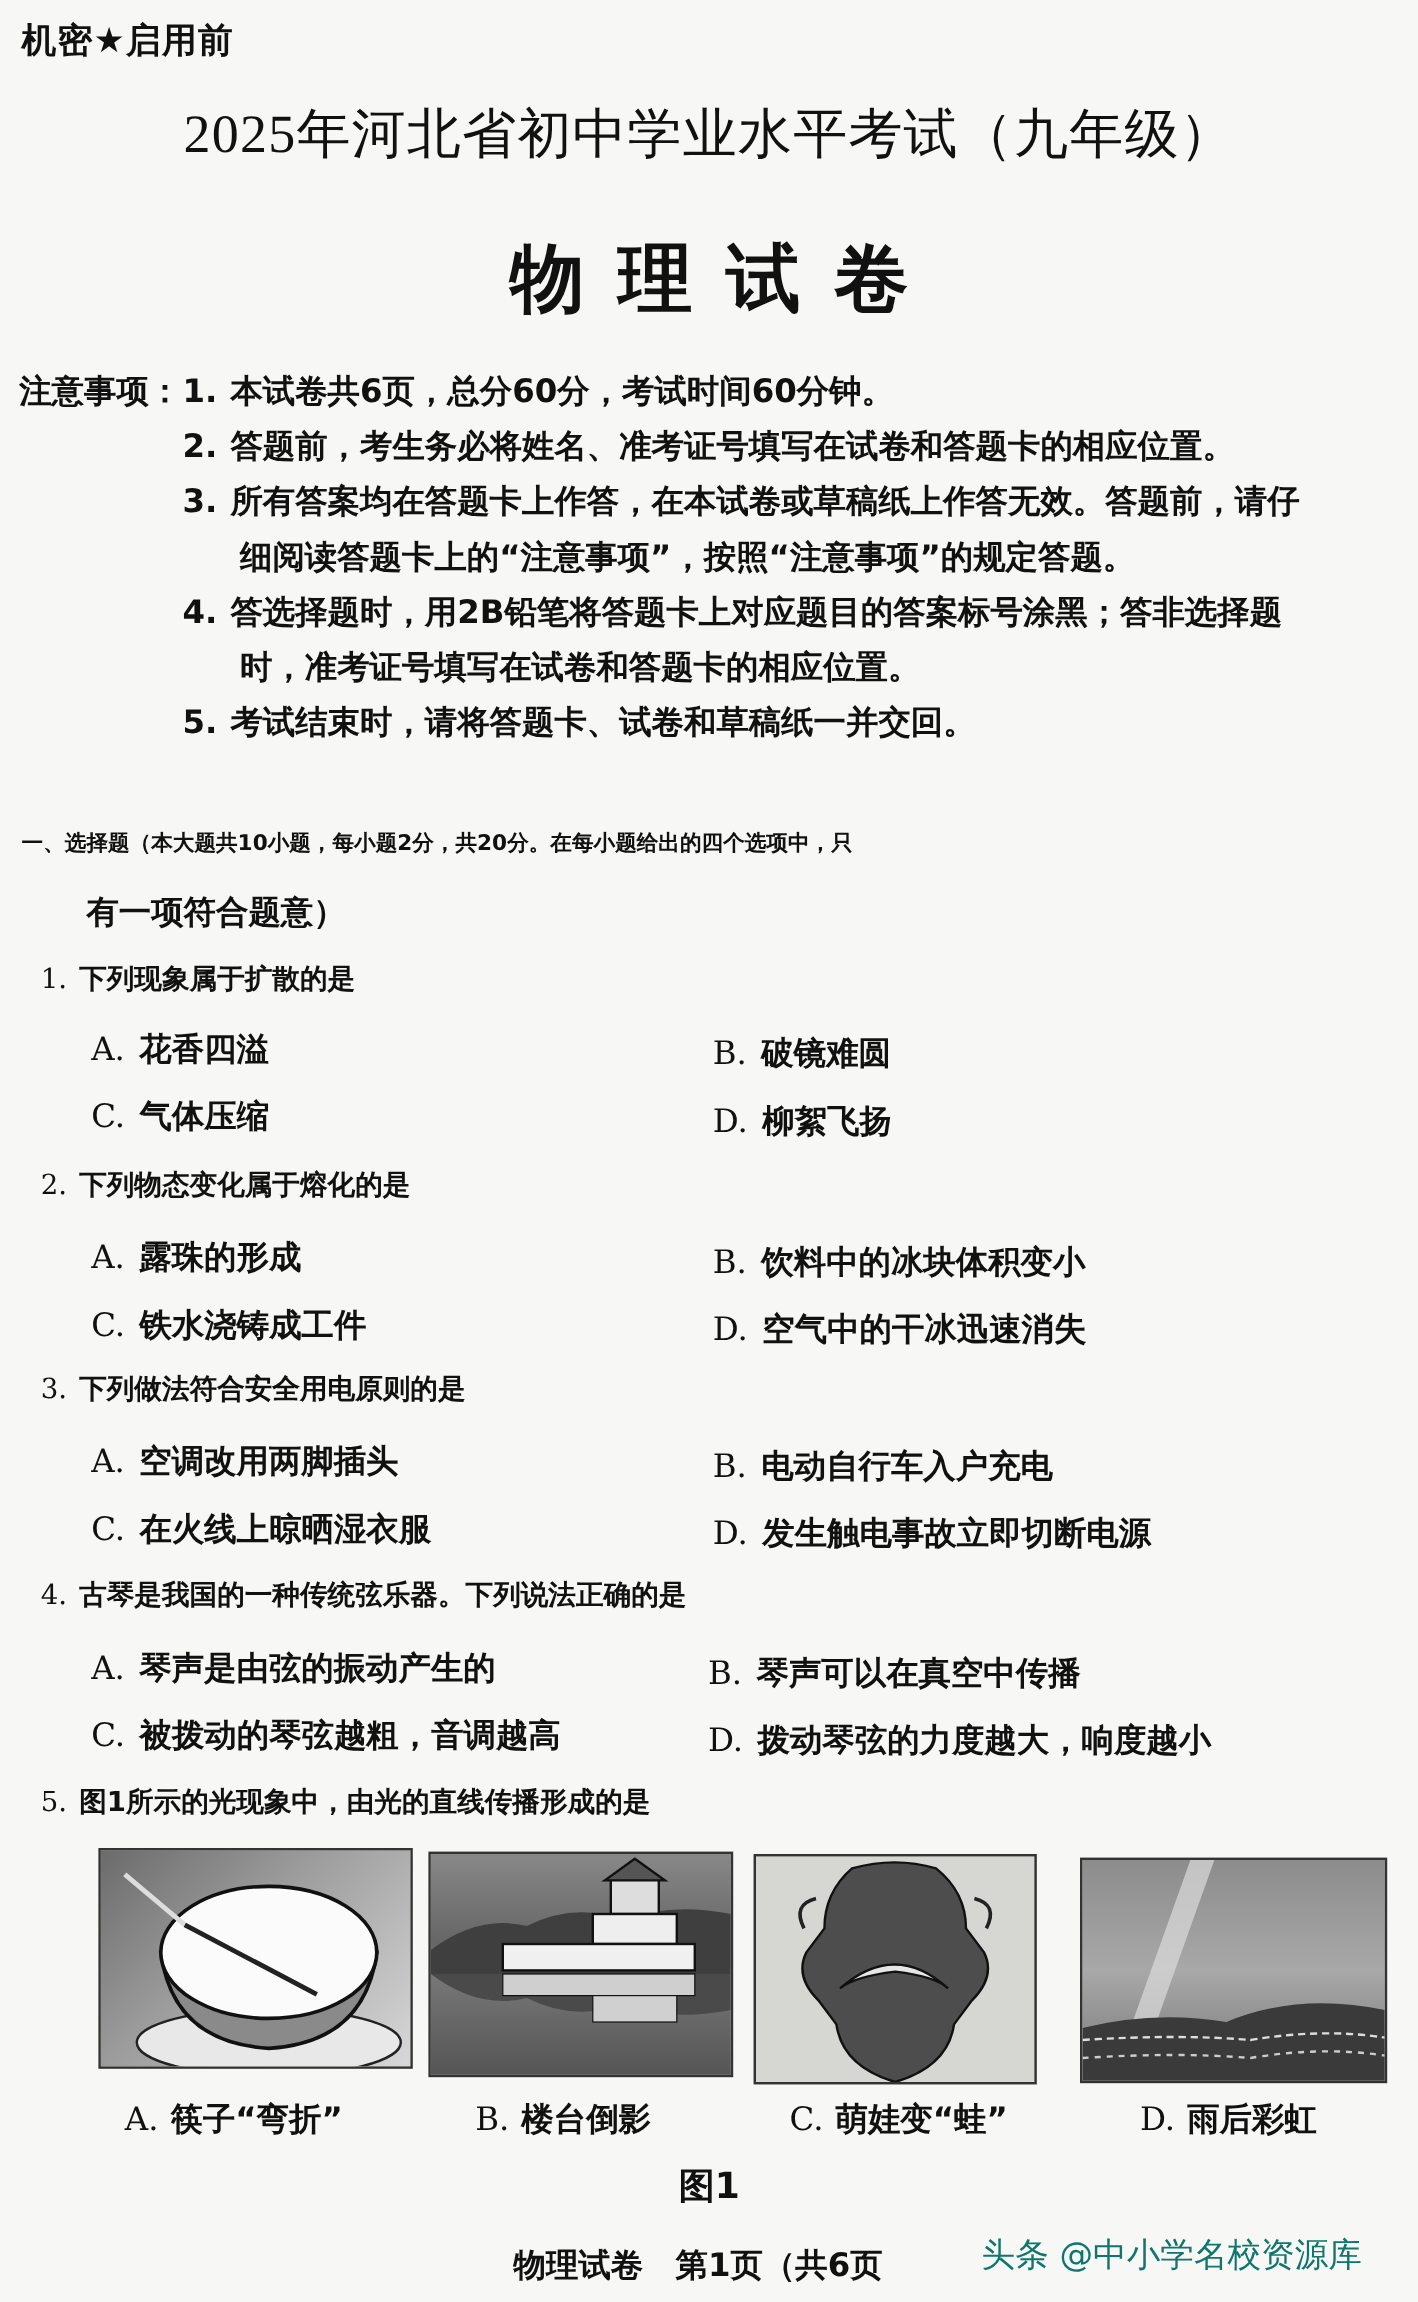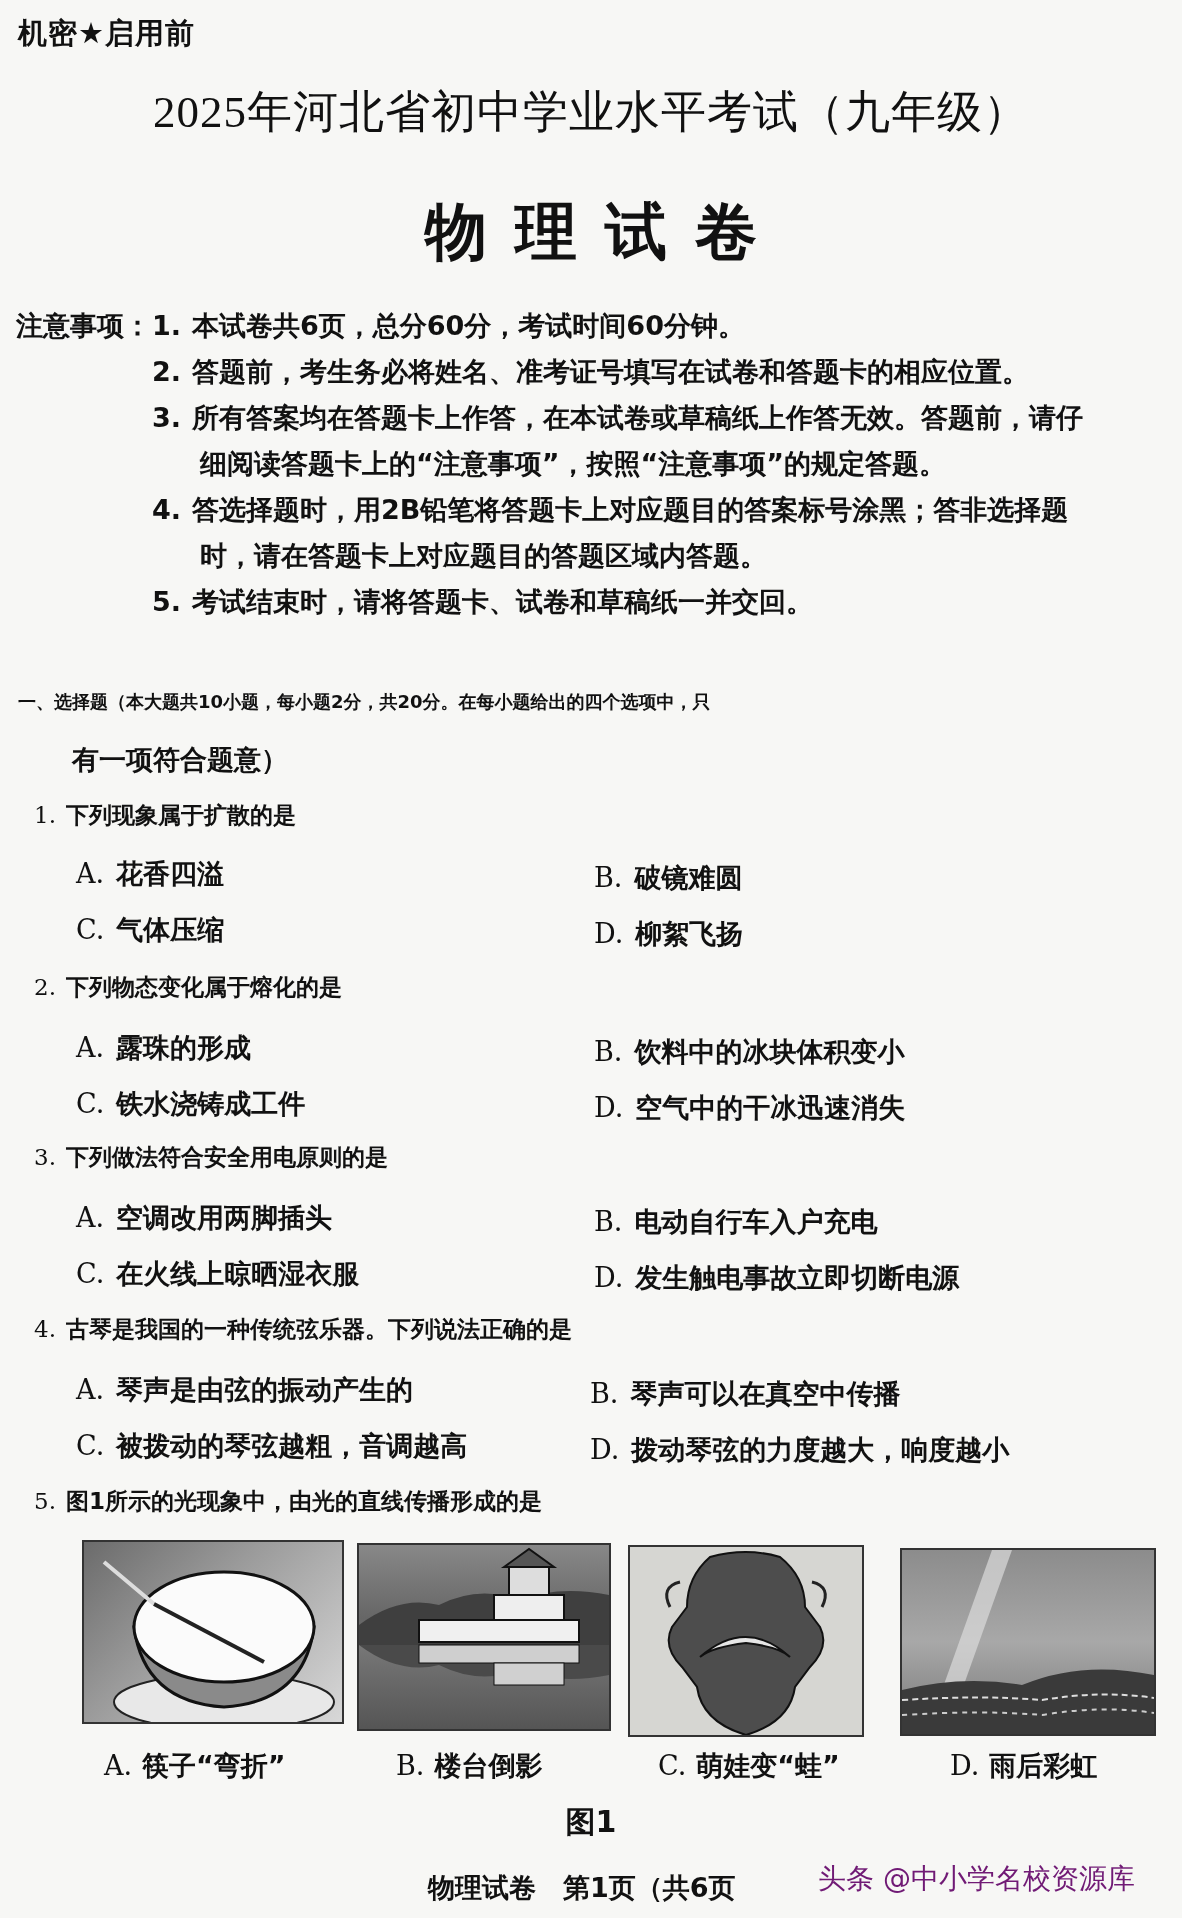--- a/index.html
+++ b/index.html
@@ -20,36 +20,36 @@
   .section2 { left: 72px; top: 742px; font-size: 27px; font-weight: bold; }
   .q { font-size: 23px; font-weight: bold; }
   .opt { font-size: 27px; font-weight: bold; }
   .opt .lbl { font-family: "DejaVu Serif", "Liberation Serif", serif; font-weight: normal; margin-right: 12px; }
   .q .qn { font-family: "DejaVu Serif", "Liberation Serif", serif; font-weight: normal; margin-right: 10px; }
   .fig { position: absolute; border: 2px solid #333; overflow: hidden; }
   .fig-caption { font-size: 27px; font-weight: bold; }
   .fig-caption .lbl { font-family: "DejaVu Serif", "Liberation Serif", serif; font-weight: normal; margin-right: 10px; }
   .fig-title { left: 0; width: 1182px; top: 1802px; text-align: center; font-size: 30px; font-weight: bold; }
   .footer { left: 428px; top: 1870px; font-size: 27px; font-weight: bold; }
-  .watermark { left: 818px; top: 1860px; font-size: 28px; color: #701a75; }
+  .watermark { left: 818px; top: 1860px; font-size: 28px; color: #0f766e; }
 </style>
 </head>
 <body>
 
 <div class="abs confidential">机密★启用前</div>
 <div class="abs exam-title">2025年河北省初中学业水平考试（九年级）</div>
 <div class="abs subject-title">物理试卷</div>
 
 <div class="abs notes-label">注意事项：</div>
 <div class="abs note" style="left:152px;top:308px"><span class="num">1.</span><span>本试卷共6页，总分60分，考试时间60分钟。</span></div>
 <div class="abs note" style="left:152px;top:354px"><span class="num">2.</span><span>答题前，考生务必将姓名、准考证号填写在试卷和答题卡的相应位置。</span></div>
 <div class="abs note" style="left:152px;top:400px"><span class="num">3.</span><span>所有答案均在答题卡上作答，在本试卷或草稿纸上作答无效。答题前，请仔</span></div>
 <div class="abs note-line" style="left:200px;top:446px">细阅读答题卡上的“注意事项”，按照“注意事项”的规定答题。</div>
 <div class="abs note" style="left:152px;top:492px"><span class="num">4.</span><span>答选择题时，用2B铅笔将答题卡上对应题目的答案标号涂黑；答非选择题</span></div>
-<div class="abs note-line" style="left:200px;top:538px">时，请在答题卡上对应题目的答题区域内答题。</div>
+<div class="abs note-line" style="left:200px;top:538px">时，准考证号填写在试卷和答题卡的相应位置。</div>
 <div class="abs note" style="left:152px;top:584px"><span class="num">5.</span><span>考试结束时，请将答题卡、试卷和草稿纸一并交回。</span></div>
 
 <div class="abs section">一、选择题（本大题共10小题，每小题2分，共20分。在每小题给出的四个选项中，只</div>
 <div class="abs section2">有一项符合题意）</div>
 
 <div class="abs q" style="left:34px;top:800px"><span class="qn">1.</span><span>下列现象属于扩散的是</span></div>
 <div class="abs opt" style="left:76px;top:856px"><span class="lbl">A.</span><span>花香四溢</span></div>
 <div class="abs opt" style="left:594px;top:860px"><span class="lbl">B.</span><span>破镜难圆</span></div>
 <div class="abs opt" style="left:76px;top:912px"><span class="lbl">C.</span><span>气体压缩</span></div>
 <div class="abs opt" style="left:594px;top:916px"><span class="lbl">D.</span><span>柳絮飞扬</span></div>

